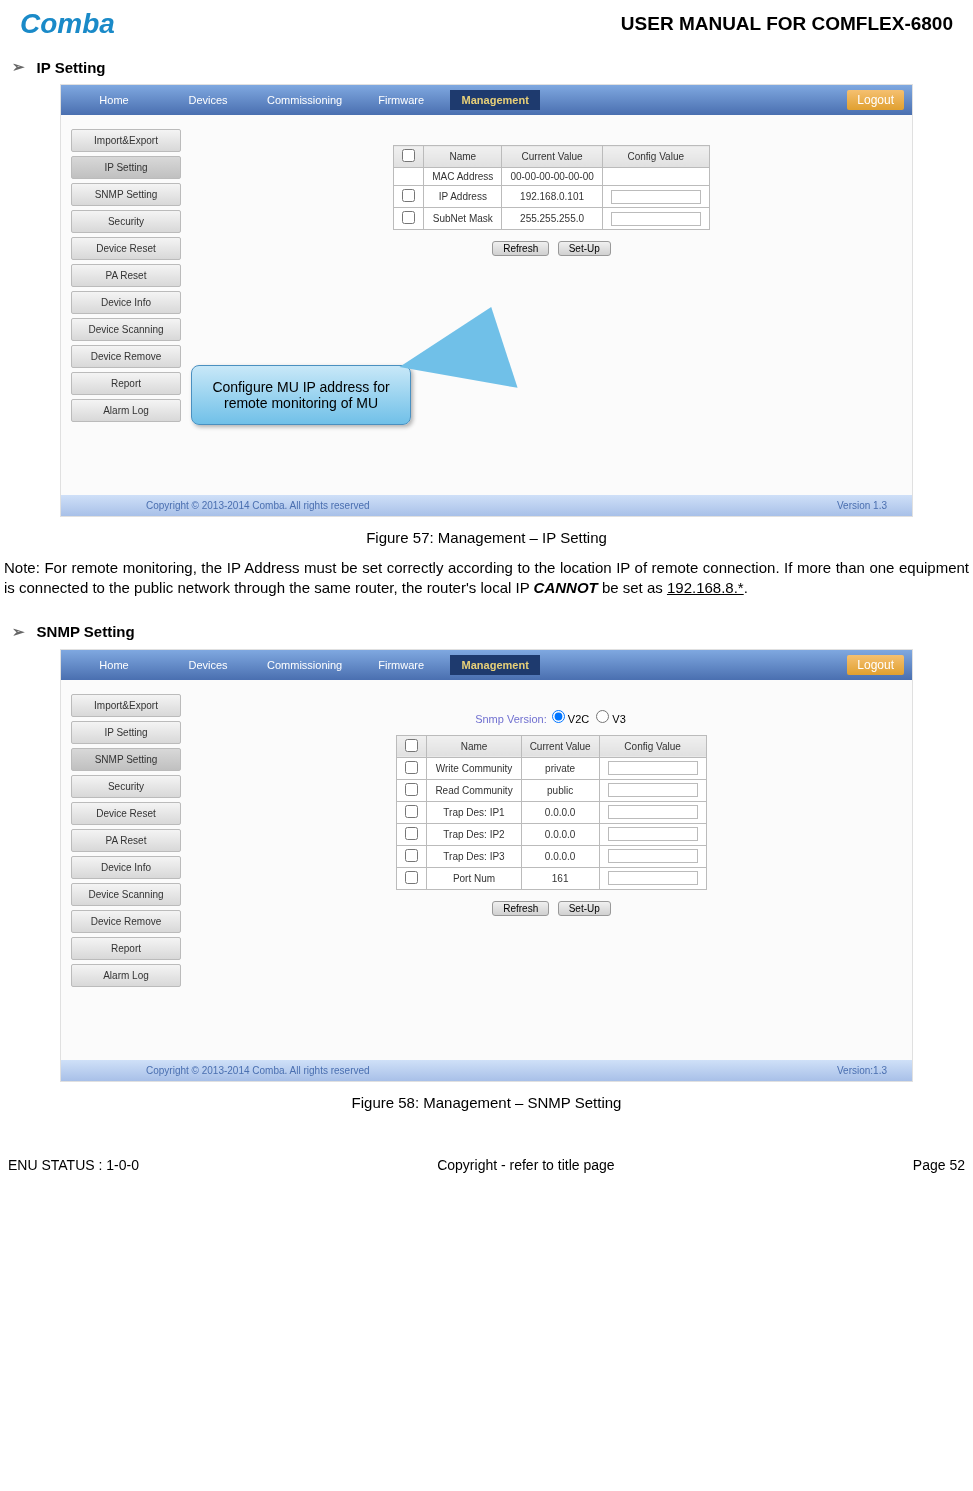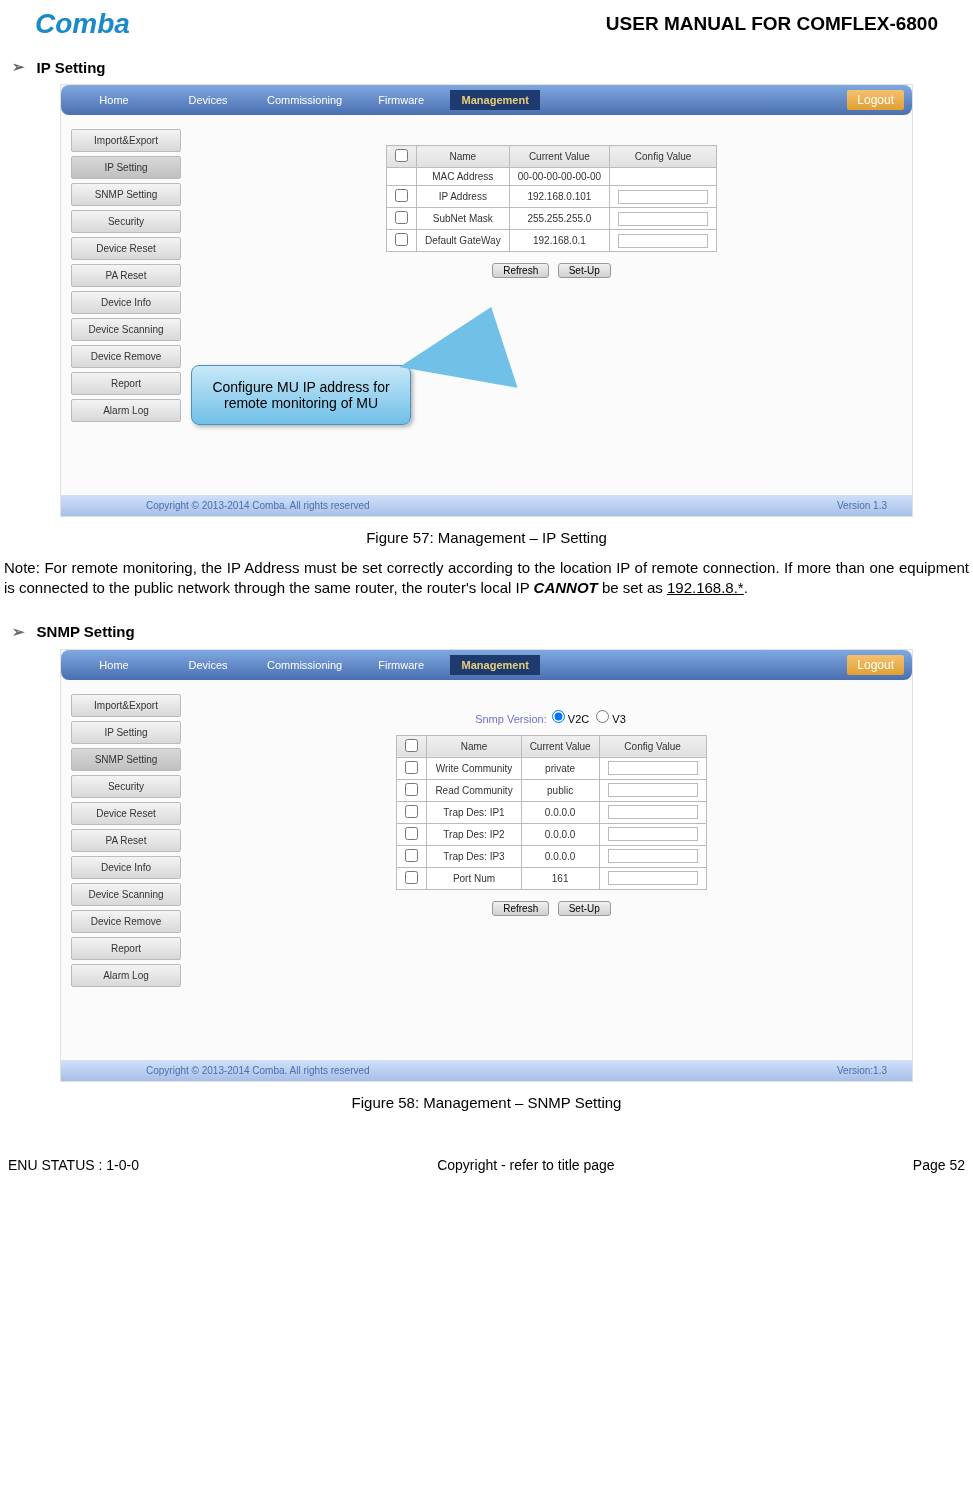--- a/index.html
+++ b/index.html
@@ -1,25 +1,25 @@
 <!DOCTYPE html>
 <html><head>
   <meta charset="utf-8">
   <style>
     * { box-sizing: border-box; margin: 0; padding: 0; }
     body { font-family: Arial, sans-serif; background: #fff; width: 973px; margin: 0 auto; color: #000; position: relative; padding-bottom: 60px; }
-    .header-row { display: flex; align-items: center; padding: 8px 35px 4px; }
+    .header-row { display: flex; align-items: center; padding: 8px 20px 4px; }
     .logo { display: flex; align-items: center; gap: 2px; }
     .logo-text { font-size: 28px; font-weight: bold; color: #1a8ac8; font-style: italic; }
     .doc-title { flex: 1; text-align: right; font-weight: bold; font-size: 19px; margin-left: -80px; }
     .section-header { display: flex; align-items: center; gap: 12px; margin: 14px 12px 8px; }
     .chevron { color: #666; font-size: 15px; font-weight: bold; }
     .section-title { font-weight: bold; font-size: 15px; }
     .screenshot { margin: 0 60px; border: 1px solid #e0e0e0; background: #f7f7f7; }
-    .topnav { display: flex; background: linear-gradient(#7fa8e0, #4a6fb0); padding: 5px 8px; align-items: center; font-size: 11px; gap: 4px; border-radius: 8px; }
+    .topnav { display: flex; background: linear-gradient(#7fa8e0, #4a6fb0); padding: 5px 8px; align-items: center; font-size: 11px; gap: 4px; }
     .nav-item { color: #fff; padding: 4px 10px; flex: 0 0 auto; text-align: center; min-width: 90px; }
     .nav-item.active { background: #1e3a6e; color: #e8d078; font-weight: bold; }
     .nav-spacer { flex: 1; }
     .logout-btn { background: linear-gradient(#f5c070,#e0a030); color: #fff; padding: 3px 10px; border-radius: 2px; font-size: 12px; }
     .body-area { display: flex; background: #fbfbfb; min-height: 380px; position: relative; }
     .sidebar { display: flex; flex-direction: column; gap: 4px; padding: 14px 10px; width: 130px; }
     .side-btn { background: linear-gradient(#f4f4f4,#d8d8d8); border: 1px solid #bbb; border-radius: 2px; font-size: 10px; padding: 5px 4px; text-align: center; color: #333; }
     .side-btn.active { background: linear-gradient(#d8d8d8,#c0c0c0); }
     .content { flex: 1; padding: 30px 20px; position: relative; }
     .param-table { border-collapse: collapse; margin: 0 auto 8px; font-size: 10px; }
@@ -103,28 +103,20 @@
               </td>
         </tr>
         <tr>
           <td class="chk-cell"><input type="checkbox" style=""></td>
           <td>SubNet Mask</td>
           <td>255.255.255.0</td>
           <td>
                 <div class="val-input"></div>
               </td>
         </tr>
-        <tr>
-          <td class="chk-cell"><input type="checkbox" style=""></td>
-          <td>Default GateWay</td>
-          <td>192.168.0.1</td>
-          <td>
-                <div class="val-input"></div>
-              </td>
-        </tr>
       </tbody>
         </table>
       <div class="btn-row">
         <button class="sm-btn">Refresh</button>
         <button class="sm-btn">Set-Up</button>
       </div>
     </div>
   </div>
   <div class="callout">
     <span>Configure MU IP address for remote monitoring of MU</span>

